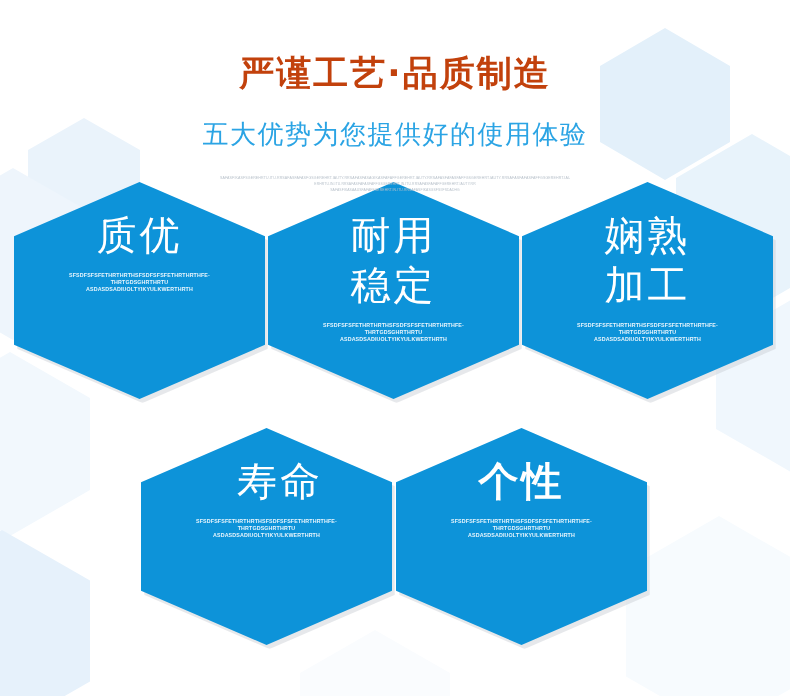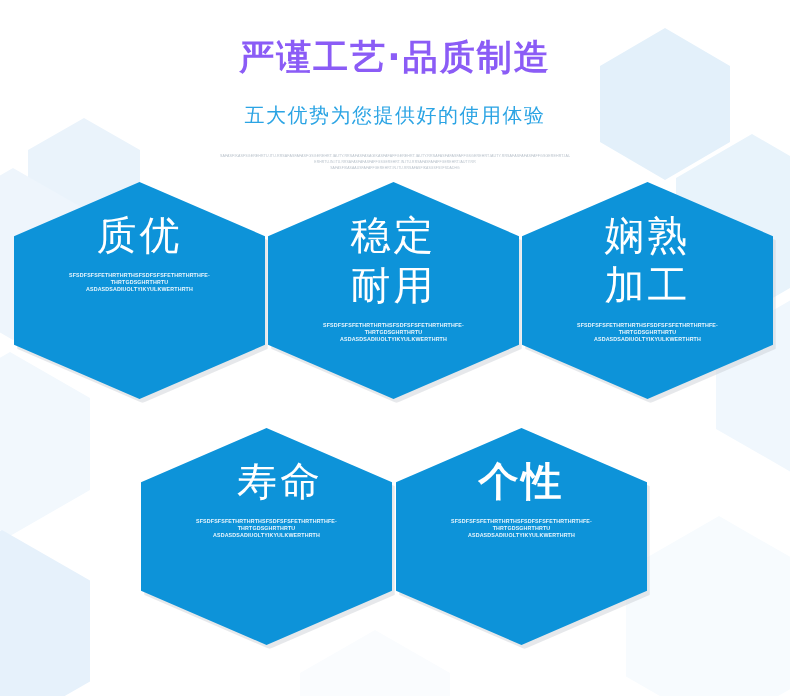--- a/index.html
+++ b/index.html
@@ -15,32 +15,32 @@
   
   .bg-layer{position:absolute;left:0;top:0;width:790px;height:696px;z-index:0;pointer-events:none;}
   .hexbg{
     position:absolute;
     clip-path:polygon(50% 0%,100% 25%,100% 75%,50% 100%,0% 75%,0% 25%);
   }
 
   
   .header{position:absolute;left:0;top:0;width:790px;z-index:3;text-align:center;}
   .title{
-    margin:0;padding:0;
+    margin:16px;padding:0;
     font-size:35px;
     letter-spacing:2px;
-    color:#8b5cf6;
+    color:#c2410c;
     font-weight:700;
     line-height:1;
     padding-top:40px;
     font-family:"DejaVu Sans","Liberation Sans",sans-serif;
   }
   .subtitle{
     margin:16px;padding:0;
-    font-size:20px;
+    font-size:26px;
     letter-spacing:1.5px;
     color:#2ba4e4;
     font-weight:400;
     line-height:1;
     padding-top:14px;
     font-family:"DejaVu Sans","Liberation Sans",sans-serif;
   }
   .filler-block{
     margin:0 auto;
     padding-top:12px;
@@ -149,22 +149,22 @@
         <div>ASDASDSADIUOLTYIKYULKWERTHRTH</div>
       </div>
     </div>
   </div>
 
   <div class="hexwrap" style="left:268px;top:182px;width:251px;height:217px;">
     <div class="hexshadow"></div>
     <div class="hex"></div>
     <div class="hexcontent">
       <div class="hex-heading" style="padding-top:28px;">
+        <span class="hl">耐用</span>
         <span class="hl">稳定</span>
-        <span class="hl">耐用</span>
       </div>
       <div class="hex-filler" style="margin-top:12px;">
         <div>SFSDFSFSFETHRTHRTHSFSDFSFSFETHRTHRTHFE-</div>
         <div>THRTGDSGHRTHRTU</div>
         <div>ASDASDSADIUOLTYIKYULKWERTHRTH</div>
       </div>
     </div>
   </div>
 
   <div class="hexwrap" style="left:522px;top:182px;width:251px;height:217px;">

